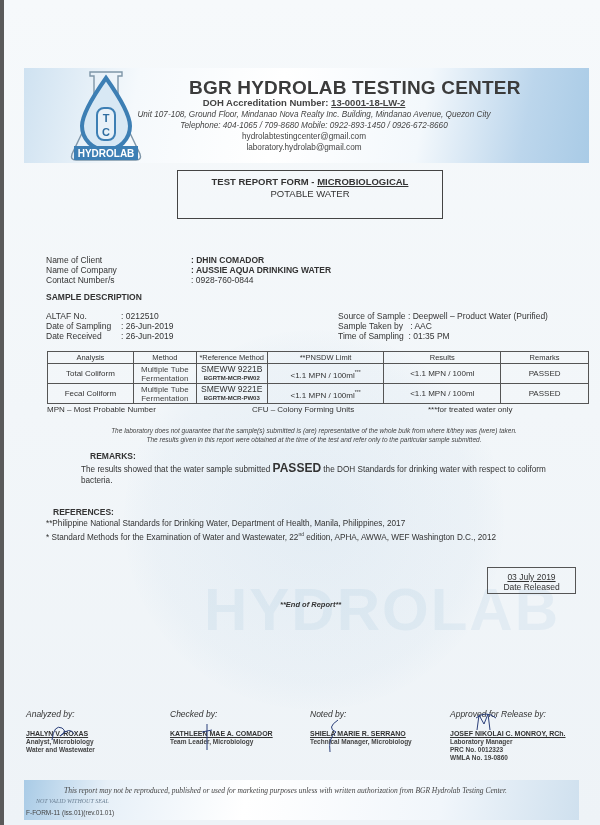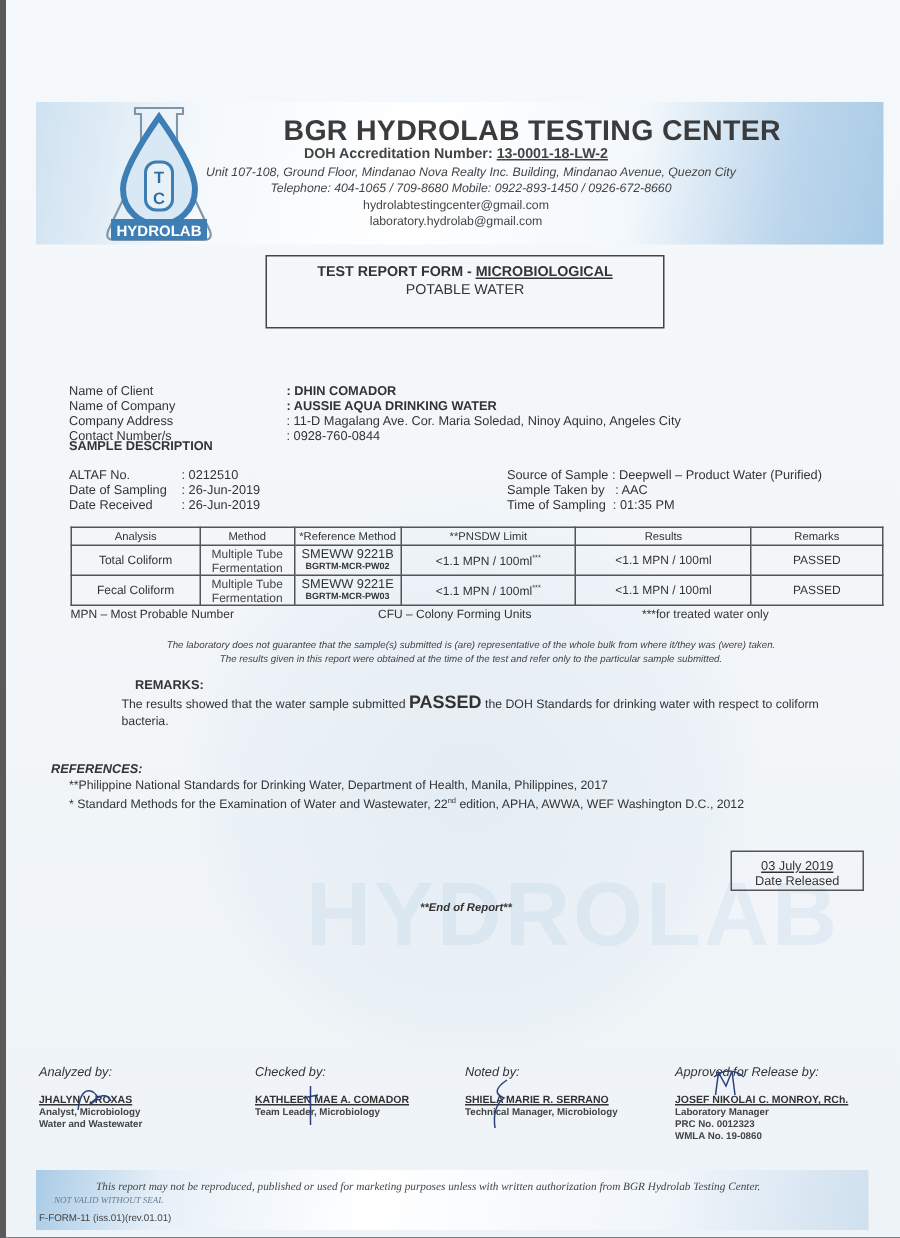--- a/index.html
+++ b/index.html
@@ -139,24 +139,20 @@
   </div>
 
   <div class="info client-info">
     <div class="row">
         <span class="lbl">Name of Client</span>
         <span class="val"><b>: DHIN COMADOR</b></span>
       </div>
     <div class="row">
         <span class="lbl">Name of Company</span>
         <span class="val"><b>: AUSSIE AQUA DRINKING WATER</b></span>
-      </div>
-    <div class="row">
-        <span class="lbl">Company Address</span>
-        <span class="val">: 11-D Magalang Ave. Cor. Maria Soledad, Ninoy Aquino, Angeles City</span>
       </div>
     <div class="row">
         <span class="lbl">Contact Number/s</span>
         <span class="val">: 0928-760-0844</span>
       </div>
   </div>
 
   <div class="sec-title" style="left:42px; top:292px;">SAMPLE DESCRIPTION</div>
 
   <div class="info sample-left">
@@ -228,21 +224,21 @@
   <div class="legend" style="left:424px;">***for treated water only</div>
 
   <div class="disclaimer" style="top:427px;">The laboratory does not guarantee that the sample(s) submitted is (are) representative of the whole bulk from where it/they was (were) taken.</div>
   <div class="disclaimer" style="top:436px;">The results given in this report were obtained at the time of the test and refer only to the particular sample submitted.</div>
 
   <div class="sec-title" style="left:42px; top:451px;padding-left:44px;">REMARKS:</div>
   <div class="remarks-body">
     <span>The results showed that the water sample submitted </span><span class="pass">PASSED</span><span> the DOH Standards for drinking water with respect to coliform bacteria.</span>
   </div>
 
-  <div class="sec-title" style="left:30px; top:507px;font-style:italic;">REFERENCES:</div>
+  <div class="sec-title" style="left:49px; top:507px;">REFERENCES:</div>
   <div class="refs">
     <div>**Philippine National Standards for Drinking Water, Department of Health, Manila, Philippines, 2017</div>
     <div><span>* Standard Methods for the Examination of Water and Wastewater, 22</span><sup>nd</sup><span> edition, APHA, AWWA, WEF Washington D.C., 2012</span></div>
   </div>
 
   <div class="released-box">
     <u>03 July 2019</u><br>
     <span>Date Released</span>
   </div>
   <div class="end-report">**End of Report**</div>

